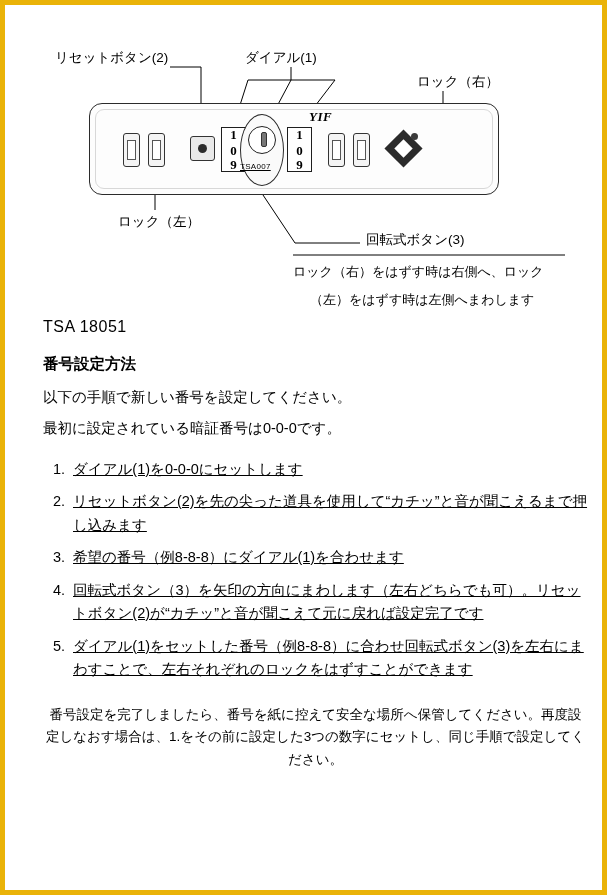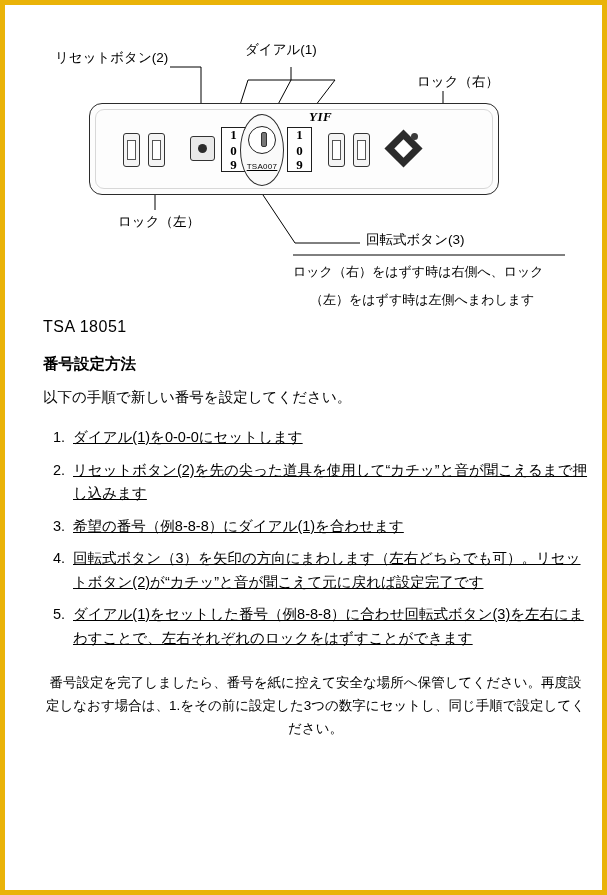--- a/index.html
+++ b/index.html
@@ -29,21 +29,21 @@
     width: 607px;
     height: 305px;
   }
   .callout {
     position: absolute;
     font-size: 13.5px;
     white-space: nowrap;
     color: #000;
   }
   .lbl-reset    { left: 50px;  top: 44px; }
-  .lbl-dial     { left: 240px; top: 36px; }
+  .lbl-dial     { left: 240px; top: 44px; }
   .lbl-lockr    { left: 412px; top: 68px; text-align: center; }
   .lbl-lockl    { left: 113px; top: 208px; }
   .lbl-rotary   { left: 361px; top: 226px; }
   .note1        { left: 288px; top: 258px; font-size: 13px; }
   .note2        { left: 305px; top: 286px; font-size: 13px; }
 
   
   .lock-body {
     position: absolute;
     left: 84px;
@@ -190,21 +190,20 @@
     height: 13px;
     border: 1px solid #333;
     border-radius: 2px;
     background: #777;
   }
   .knob .tsa {
     position: absolute;
     left: 0;
     top: 48px;
     width: 44px;
-    text-align: center;
     font-size: 8px;
     font-family: "Liberation Sans", sans-serif;
     letter-spacing: 0.3px;
     text-decoration: underline;
   }
 
   
   .diamond {
     position: absolute;
     left: 296px;
@@ -359,20 +358,21 @@
         <div class="d-in"></div>
         <div class="d-dot"></div>
       </div>
     </div>
   </div>
 
   <div class="body-text">
     <div class="model">TSA 18051</div>
     <div class="section-title">番号設定方法</div>
     <div class="intro-line">以下の手順で新しい番号を設定してください。</div>
+    <div class="intro-line">最初に設定されている暗証番号は0-0-0です。</div>
 
     <ol class="steps">
       <li>ダイアル(1)を0-0-0にセットします</li>
       <li>リセットボタン(2)を先の尖った道具を使用して“カチッ”と音が聞こえるまで押し込みます</li>
       <li>希望の番号（例8-8-8）にダイアル(1)を合わせます</li>
       <li>回転式ボタン（3）を矢印の方向にまわします（左右どちらでも可）。リセットボタン(2)が“カチッ”と音が聞こえて元に戻れば設定完了です</li>
       <li>ダイアル(1)をセットした番号（例8-8-8）に合わせ回転式ボタン(3)を左右にまわすことで、左右それぞれのロックをはずすことができます</li>
     </ol>
 
     <div class="footer-note">番号設定を完了しましたら、番号を紙に控えて安全な場所へ保管してください。再度設定しなおす場合は、1.をその前に設定した3つの数字にセットし、同じ手順で設定してください。</div>

